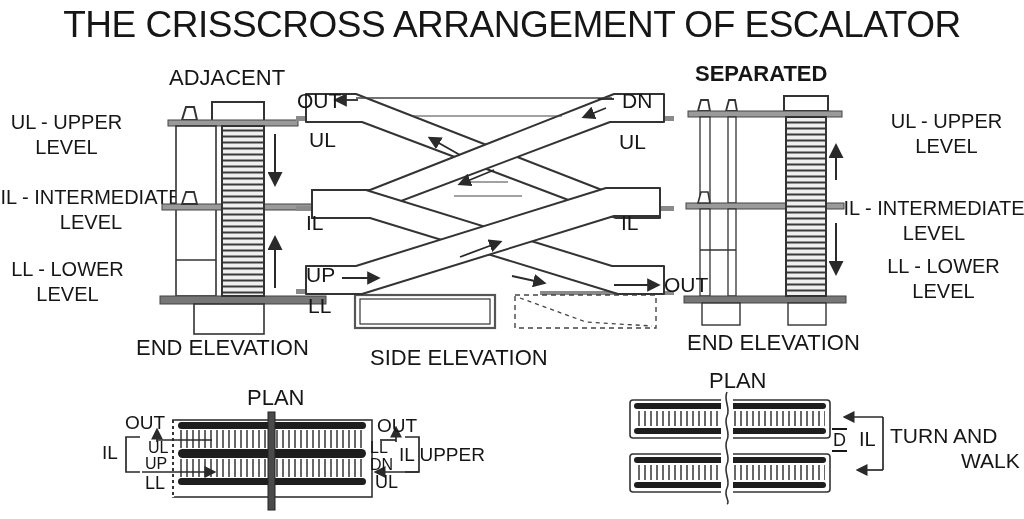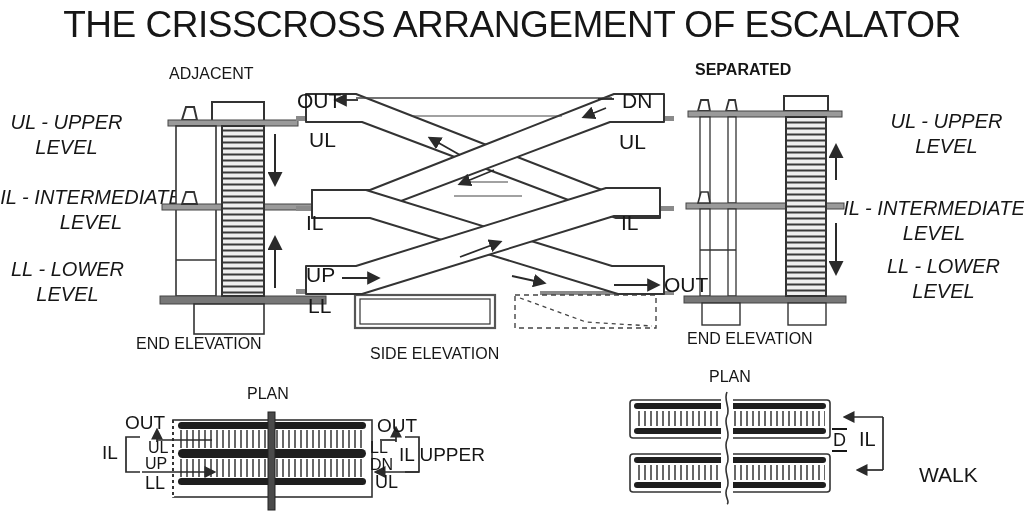--- a/index.html
+++ b/index.html
@@ -3,27 +3,27 @@
 <meta charset="utf-8">
 <style>
   * { margin:0; padding:0; box-sizing:border-box; }
   html,body { background:#ffffff; }
   .stage {
     position:relative; width:1024px; height:519px; background:#ffffff;
     font-family:"Liberation Sans", sans-serif; color:#161616; overflow:hidden;
   }
   .lbl { position:absolute; white-space:nowrap; color:#161616; line-height:1.05; }
   .title { top:6px; left:0; width:100%; text-align:center; font-size:37px; letter-spacing:-0.5px; }
-  .cap  { font-size:16px; }
+  .cap  { font-size:22px; }
   .s21  { font-size:21px; }
   .sm19 { font-size:19px; }
   .sm18 { font-size:18px; }
   .sm16 { font-size:16px; }
   .legend { position:absolute; text-align:center; font-size:20px; line-height:25px; color:#161616; }
-  .legend div { white-space:nowrap;font-style:italic; }
+  .legend div { white-space:nowrap; }
   .dbar { border-top:2px solid #161616; border-bottom:2px solid #161616; padding:0 1px; }
   svg.draw { position:absolute; overflow:visible; }
 </style>
 </head>
 <body>
 
 <div class="stage">
 
   <div class="lbl title">THE CRISSCROSS ARRANGEMENT OF ESCALATOR</div>
 
@@ -250,15 +250,16 @@
   <div class="lbl sm16" style="left:145px;top:456px;">UP</div>
   <div class="lbl sm18" style="left:145px;top:474px;">LL</div>
   <div class="lbl sm19" style="left:377px;top:416px;">OUT</div>
   <div class="lbl sm16" style="left:370px;top:440px;">LL</div>
   <div class="lbl sm16" style="left:370px;top:457px;">DN</div>
   <div class="lbl sm19" style="left:399px;top:445px;">IL UPPER</div>
   <div class="lbl sm18" style="left:375px;top:473px;">UL</div>
 
   <div class="lbl sm18" style="left:832px;top:431px;"><span class="dbar">D</span></div>
   <div class="lbl" style="left:859px;top:429px;font-size:20px;">IL</div>
-  <div class="lbl s21" style="left:919px;top:450px;margin-top:14px;">WALK</div>
+  <div class="lbl s21" style="left:890px;top:425px;">TURN AND</div>
+  <div class="lbl s21" style="left:961px;top:450px;">WALK</div>
 
 </div>
 
 </body></html>

